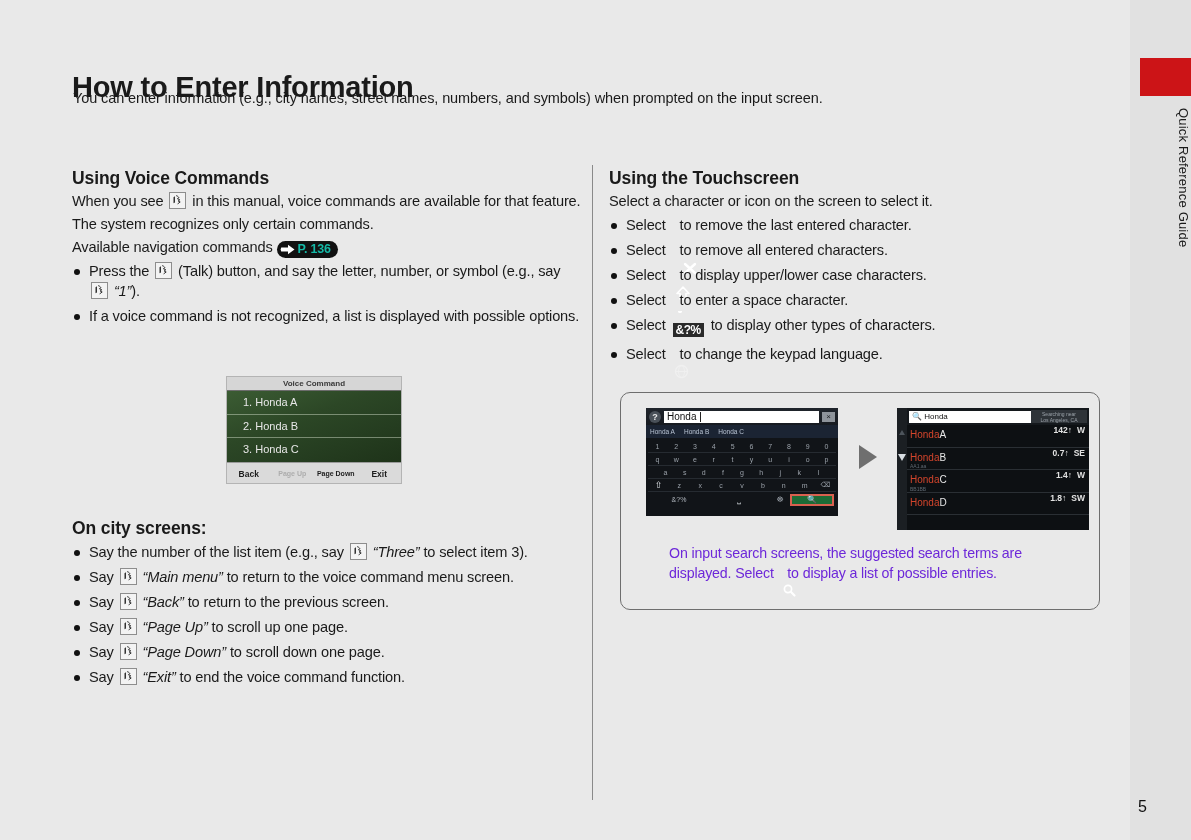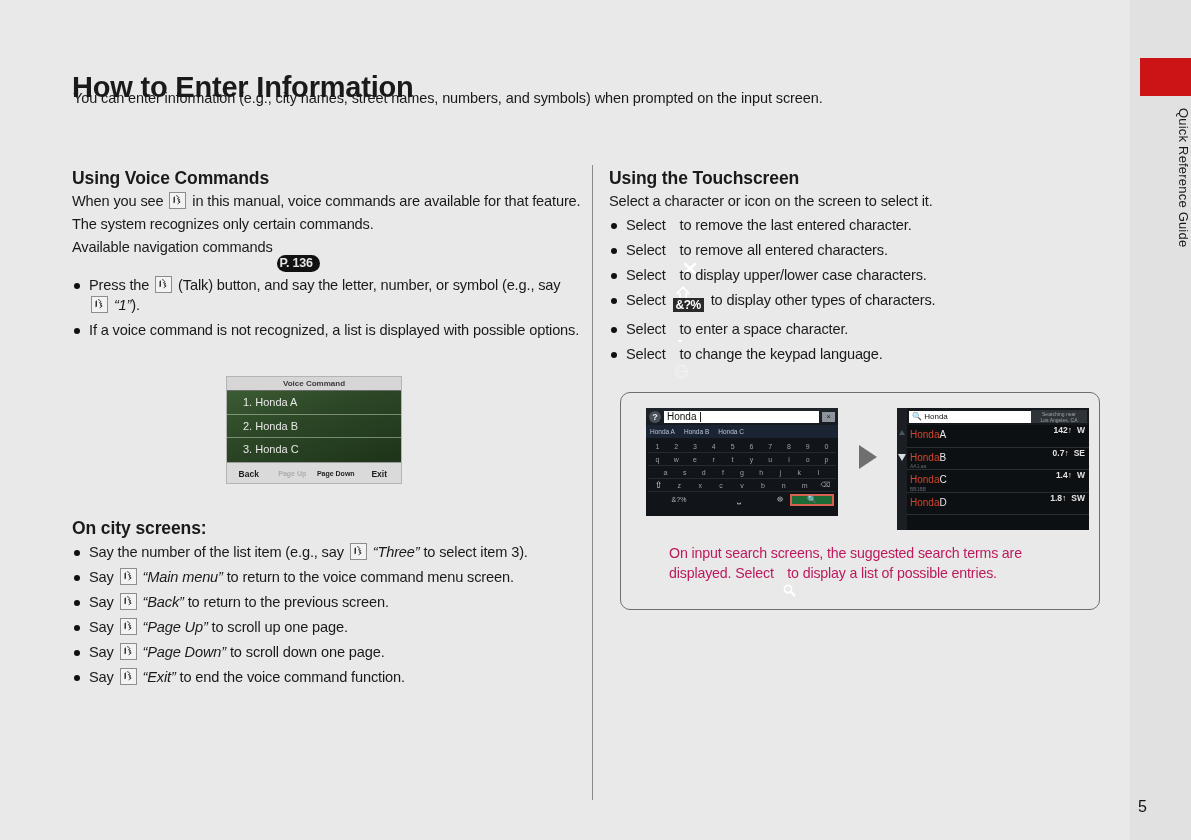--- a/index.html
+++ b/index.html
@@ -142,29 +142,28 @@
     margin: 0 2px;
     box-sizing: border-box;
   }
   .talk-ico svg { position: absolute; left: 1px; top: 1px; }
 
   
   .pref {
     display: inline-flex;
     align-items: center;
     background: #111;
-    color: #e5e5e5;
+    color: #14b8a6;
     border-radius: 9px;
     height: 17px;
     padding: 0 7px 0 3px;
     font-size: 12.5px;
     font-weight: bold;
     vertical-align: -3px;
     letter-spacing: -.2px;
-    flex-direction: column;
   }
   .pref svg { margin-right: 2px; }
 
   
   .k {
     display: inline-block;
     vertical-align: -4px;
     margin: 0 3px;
   }
   .k-bksp {
@@ -482,21 +481,21 @@
   .res-dist { color: #e2e2e2; font-size: 8.5px; font-weight: bold; white-space: nowrap; }
   .res-dist em { font-style: normal; margin-left: 5px; }
 
   .shot-caption {
     position: absolute;
     left: 48px;
     top: 150px;
     width: 410px;
     font-size: 14.2px;
     line-height: 1.42;
-    color: #be185d;
+    color: #6d28d9;
     letter-spacing: -.15px;
   }
 
   
   .pageno {
     position: absolute;
     left: 1138px;
     top: 798px;
     font-size: 16px;
     color: #111;
@@ -669,27 +668,27 @@
         <span>Select</span>
         <span class="k">
           <span class="k-shift"><svg width="20" height="19" viewBox="0 0 20 19">
                 <path d="M10 3 L16 9.5 L13 9.5 L13 15 L7 15 L7 9.5 L4 9.5 Z" fill="none" stroke="#fff" stroke-width="1.6" stroke-linejoin="round"></path>
               </svg></span>
         </span>
         <span>to display upper/lower case characters.</span>
       </li>
       <li>
         <span>Select</span>
+        <span class="k"><span class="k-space"></span></span>
+        <span>to enter a space character.</span>
+      </li>
+      <li>
+        <span>Select</span>
         <span class="k"><span class="k-sym">&amp;?%</span></span>
         <span>to display other types of characters.</span>
-      </li>
-      <li>
-        <span>Select</span>
-        <span class="k"><span class="k-space"></span></span>
-        <span>to enter a space character.</span>
       </li>
       <li>
         <span>Select</span>
         <span class="k">
           <span class="k-globe"><svg width="18" height="18" viewBox="0 0 18 18">
                 <circle cx="8.5" cy="8.5" r="6" fill="none" stroke="#f0f0f0" stroke-width="1.3"></circle>
                 <ellipse cx="8.5" cy="8.5" rx="3" ry="6" fill="none" stroke="#f0f0f0" stroke-width="1"></ellipse>
                 <path d="M2.5 8.5 H14.5" stroke="#f0f0f0" stroke-width="1"></path>
               </svg></span>
         </span>

